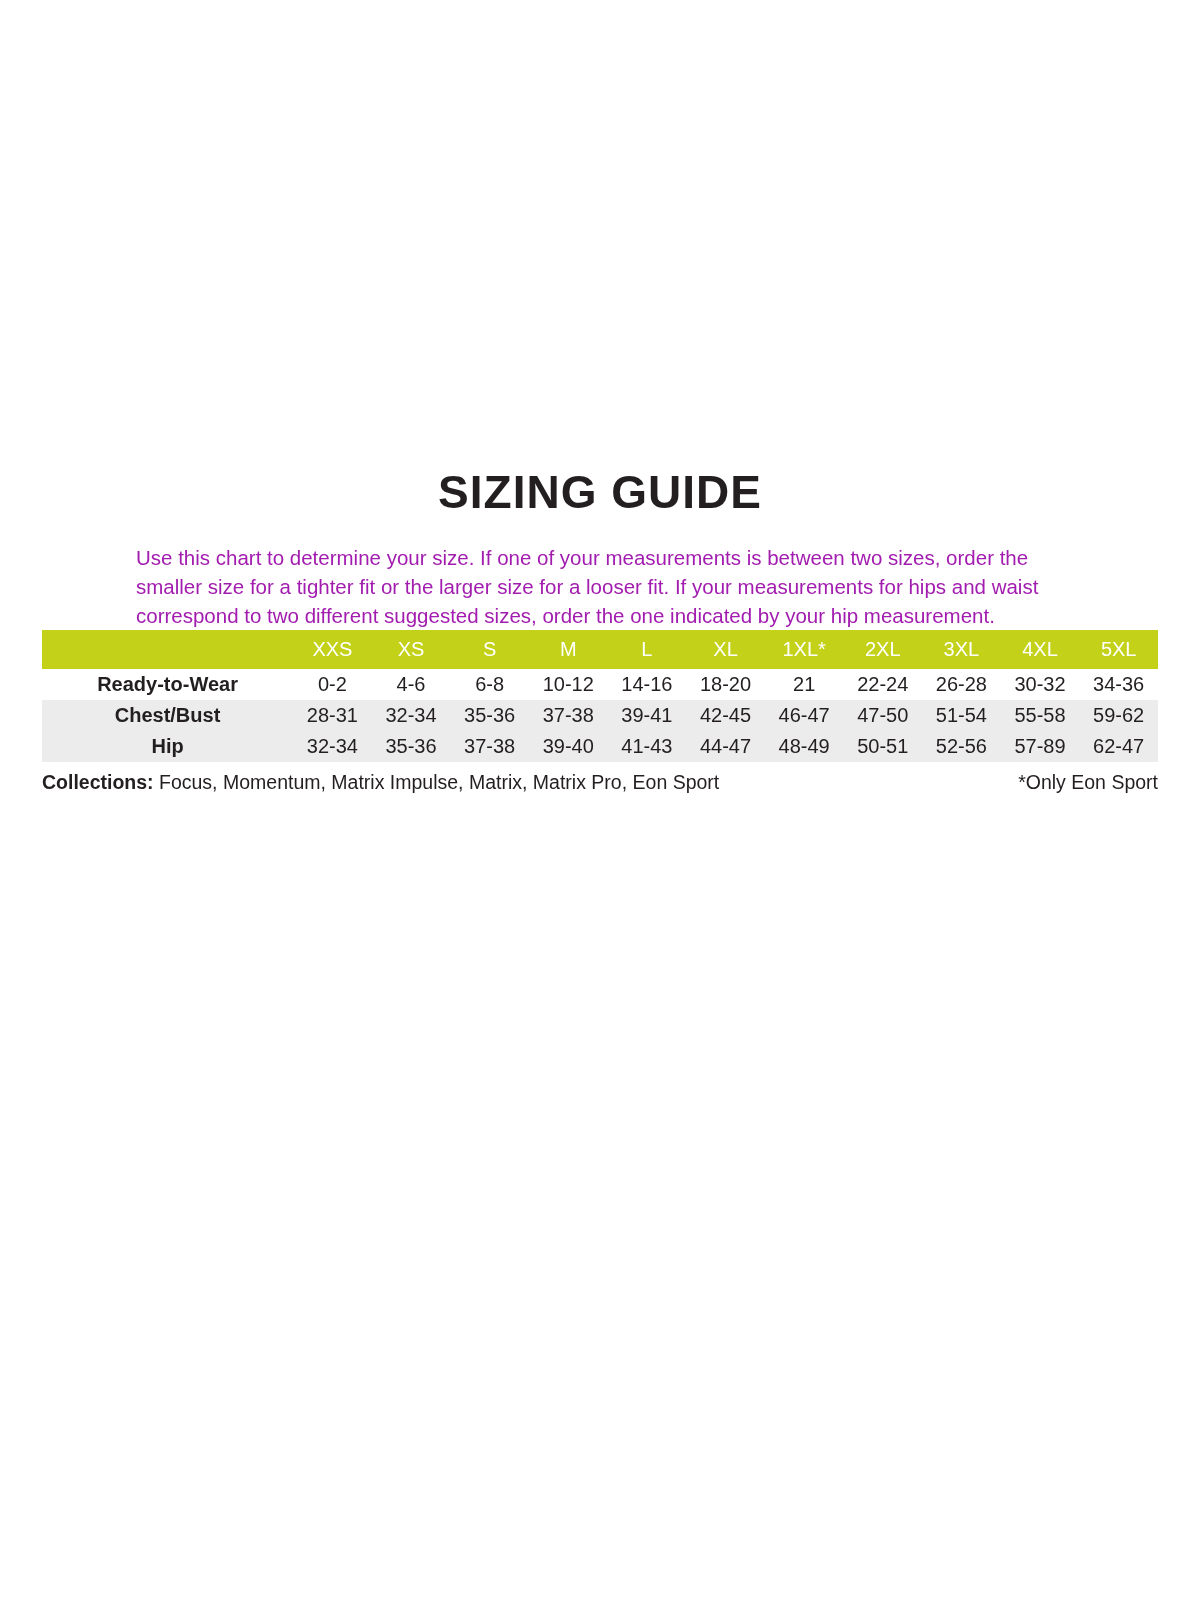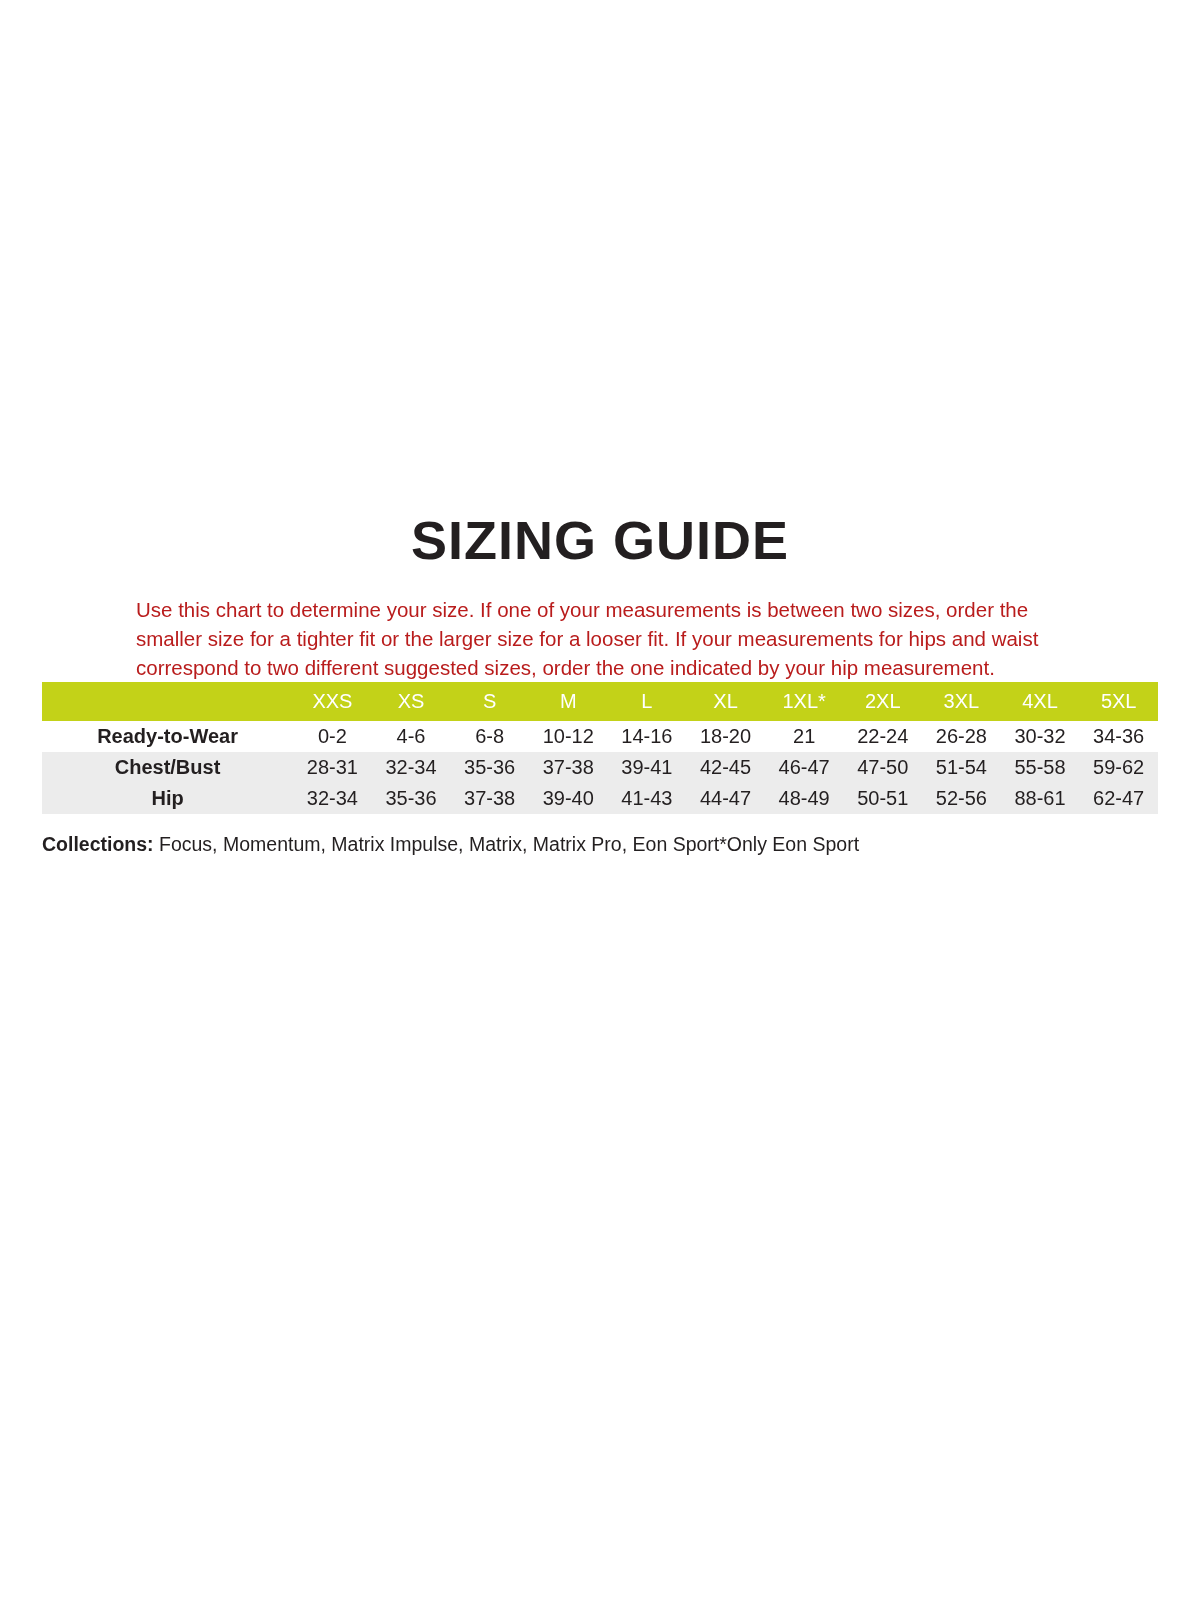--- a/index.html
+++ b/index.html
@@ -14,32 +14,31 @@
     width: 1200px;
     height: 1600px;
     font-family: "Liberation Sans", sans-serif;
     color: var(--text);
     position: relative;
     overflow: hidden;
   }
   .page { padding-top: 465px; }
   h1.page-title {
     text-align: center;
-    font-size: 54px;
+    font-size: 46px;
     font-weight: 600;
     letter-spacing: 1px;
     color: #231f20;
-    margin-top: 44px;
   }
   p.intro {
     width: 928px;
     margin: 24px auto 0 auto;
     font-size: 20.5px;
     line-height: 1.42;
-    color: #b91c1c;
+    color: #a21caf;
   }
   .content { margin: 0 42px; }
   h2.section-heading {
     margin: 60px 0 10px 11px;
     font-size: 21px;
     font-weight: bold;
   }
   table.sizing-table {
     width: 100%;
     border-collapse: collapse;
@@ -61,22 +60,23 @@
     font-weight: bold;
     text-align: center;
     vertical-align: middle;
   }
   table.sizing-table tbody td {
     text-align: center;
     vertical-align: middle;
   }
   .footer {
     display: flex;
+    justify-content: space-between;
     align-items: baseline;
-    margin-top: 19px;
+    margin-top: 9px;
     font-size: 19.5px;
   }
   .footer .collections-label { font-weight: bold; }
 </style>
 </head>
 <body>
 
 <div class="page">
 
   <h1 class="page-title">SIZING GUIDE</h1>
@@ -136,21 +136,21 @@
             <th>Hip</th>
             <td>32-34</td>
             <td>35-36</td>
             <td>37-38</td>
             <td>39-40</td>
             <td>41-43</td>
             <td>44-47</td>
             <td>48-49</td>
             <td>50-51</td>
             <td>52-56</td>
-            <td>88-61</td>
+            <td>57-89</td>
             <td>62-47</td>
           </tr>
         </tbody>
     </table>
 
     <div class="footer">
       <div>
         <span class="collections-label">Collections:</span>
         <span>Focus, Momentum, Matrix Impulse, Matrix, Matrix Pro, Eon Sport</span>
       </div>

